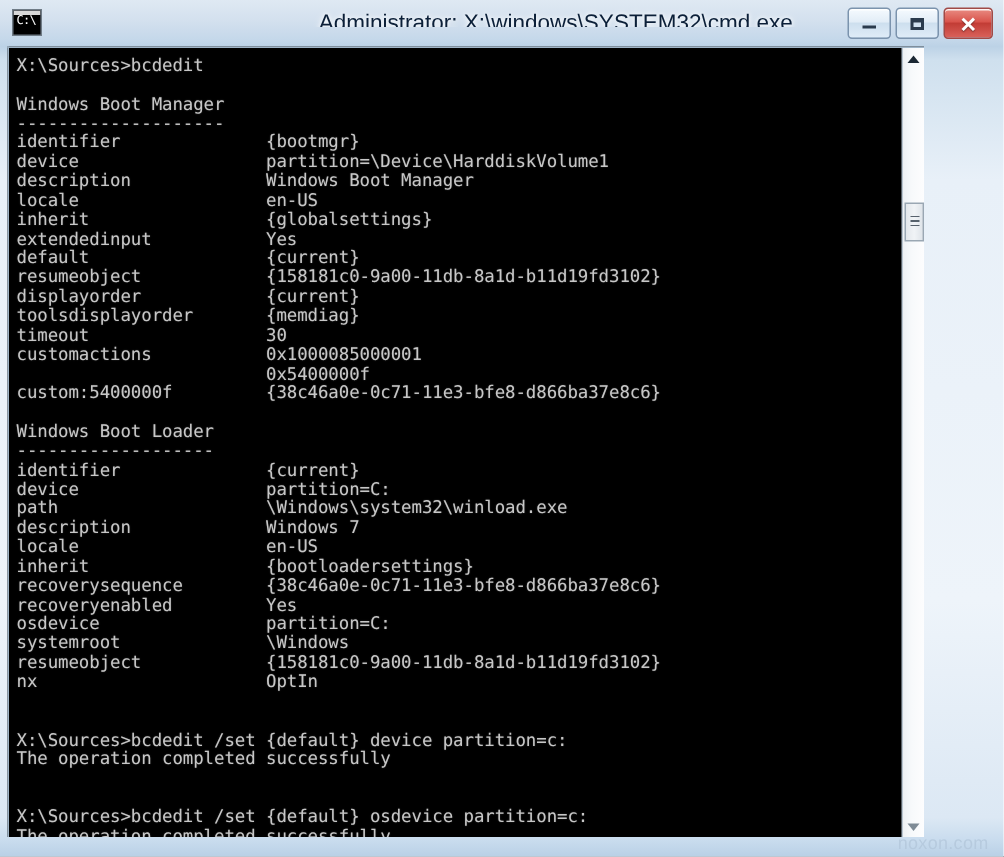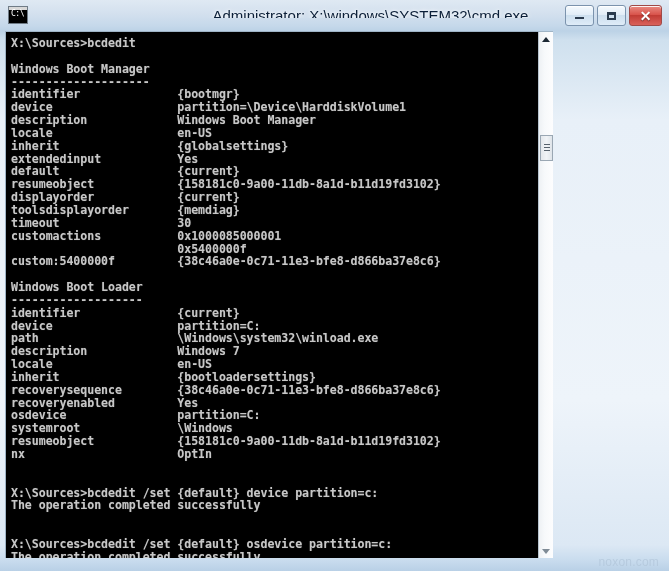--- a/index.html
+++ b/index.html
@@ -127,28 +127,27 @@
     font-weight: bold;
     text-shadow: 0 1px 1px rgba(0,0,0,0.45);
     line-height: 1;
   }
 
   
   #console-wrap {
     position: absolute;
     left: 5px;
     top: 31px;
-    width: 548px;
+    width: 611px;
     height: 527px;
     background: #000000;
     border-left: 1px solid #9fb4c6;
     border-top: 1px solid #9fb4c6;
     box-sizing: border-box;
     overflow: hidden;
-    font-weight: bold;
   }
   #console {
     position: absolute;
     left: 0; top: 0;
     width: 640px;
     height: 527px;
     background: #000000;
     overflow: hidden;
   }
   #console-text {

